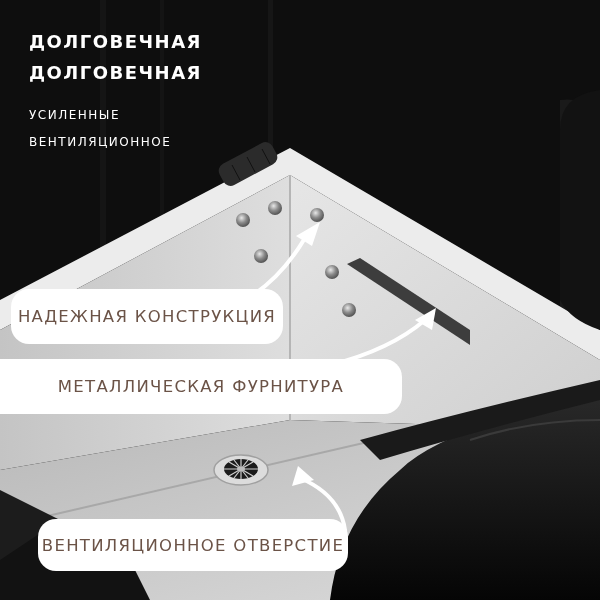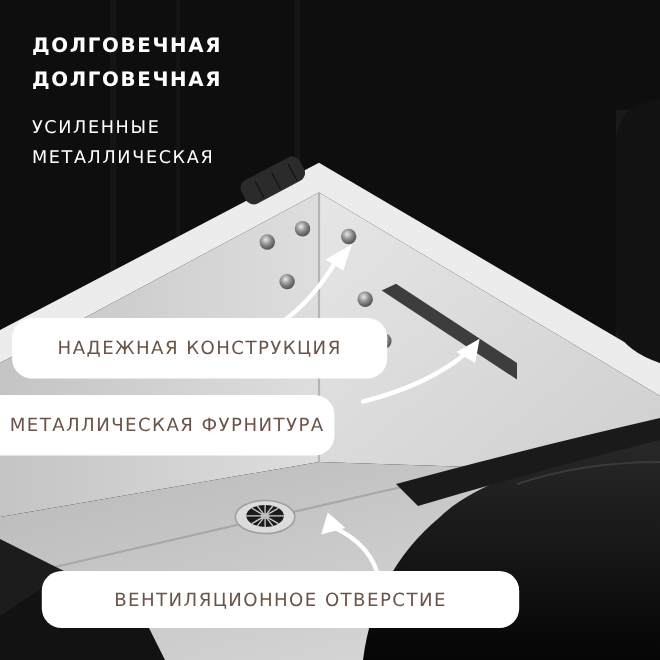--- a/index.html
+++ b/index.html
@@ -1,24 +1,24 @@
 <!DOCTYPE html>
 <html><head>
 <meta charset="utf-8">
 <style>
   html,body{margin:0;padding:0;}
   body{width:600px;height:600px;overflow:hidden;background:#0b0b0b;font-family:"DejaVu Sans","Liberation Sans",sans-serif;}
   .stage{position:relative;width:600px;height:600px;overflow:hidden;background:#0d0d0d;}
   svg.scene{position:absolute;left:0;top:0;}
   .title{position:absolute;left:29px;top:26px;color:#ffffff;font-size:18px;font-weight:bold;letter-spacing:1.5px;line-height:31px;}
-  .subtitle{position:absolute;left:29px;top:102px;color:#ffffff;font-size:16px;letter-spacing:1.5px;line-height:27px;font-weight:normal;}
+  .subtitle{position:absolute;left:29px;top:102px;color:#ffffff;font-size:12px;letter-spacing:1.5px;line-height:27px;font-weight:normal;}
   .label{position:absolute;background:#ffffff;border-radius:18px;color:#6b5347;font-size:16.5px;letter-spacing:1.3px;display:flex;align-items:center;justify-content:center;white-space:nowrap;}
-  .l1{left:11px;top:289px;width:341px;height:55px;}
-  .l2{left:0px;top:359px;width:304px;height:55px;border-radius:0 18px 18px 0;}
-  .l3{left:38px;top:519px;width:434px;height:52px;}
+  .l1{left:11px;top:289px;width:272px;height:55px;}
+  .l2{left:0px;top:359px;width:402px;height:55px;border-radius:0 18px 18px 0;}
+  .l3{left:38px;top:519px;width:310px;height:52px;}
 </style>
 </head>
 <body>
 
 <div class="stage">
   <svg class="scene" width="600" height="600" viewBox="0 0 600 600">
     <defs>
       <linearGradient id="floor" x1="0" y1="0" x2="1" y2="1">
         <stop offset="0" stop-color="#b9b9b9"></stop>
         <stop offset="1" stop-color="#dcdcdc"></stop>
@@ -110,21 +110,21 @@
     </g>
   </svg>
 
   <div class="title">
     <div>ДОЛГОВЕЧНАЯ</div>
     <div>ДОЛГОВЕЧНАЯ</div>
   </div>
 
   <div class="subtitle">
     <div>УСИЛЕННЫЕ</div>
-    <div>МЕТАЛЛИЧЕСКАЯ</div>
+    <div>ВЕНТИЛЯЦИОННОЕ</div>
   </div>
 
   <div class="label l1">
     <span>НАДЕЖНАЯ КОНСТРУКЦИЯ</span>
   </div>
   <div class="label l2">
     <span>МЕТАЛЛИЧЕСКАЯ ФУРНИТУРА</span>
   </div>
   <div class="label l3">
     <span>ВЕНТИЛЯЦИОННОЕ ОТВЕРСТИЕ</span>

